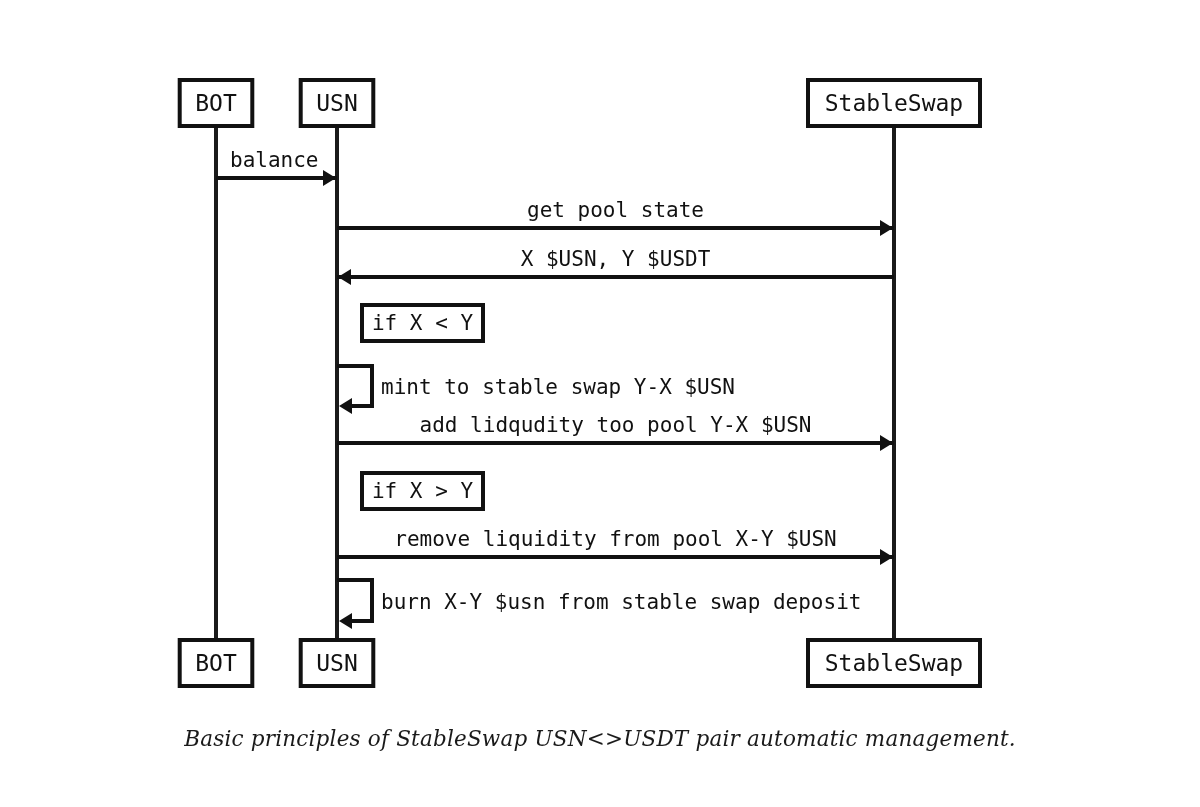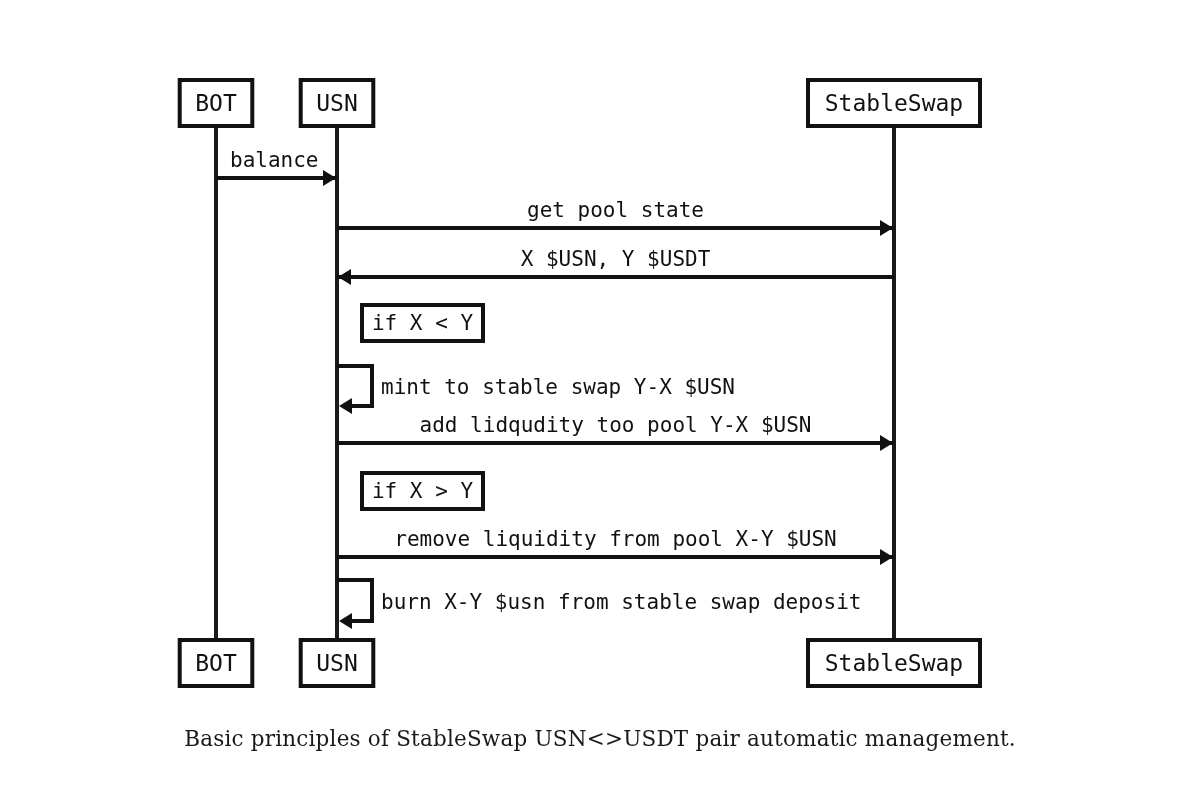--- a/index.html
+++ b/index.html
@@ -72,20 +72,21 @@
   .arrow-head {
     fill: #111111;
   }
   .caption {
     position: absolute;
     left: 0;
     top: 726px;
     width: 1200px;
     text-align: center;
     font-family: "DejaVu Serif", "Liberation Serif", serif;
+    font-style: italic;
     font-size: 21.5px;
     color: #1a1a1a;
     letter-spacing: 0.2px;
   }
 </style>
 </head>
 <body>
 
 <div id="diagram-root">
   <svg class="seq" viewBox="0 0 1200 807" xmlns="http://www.w3.org/2000/svg">

